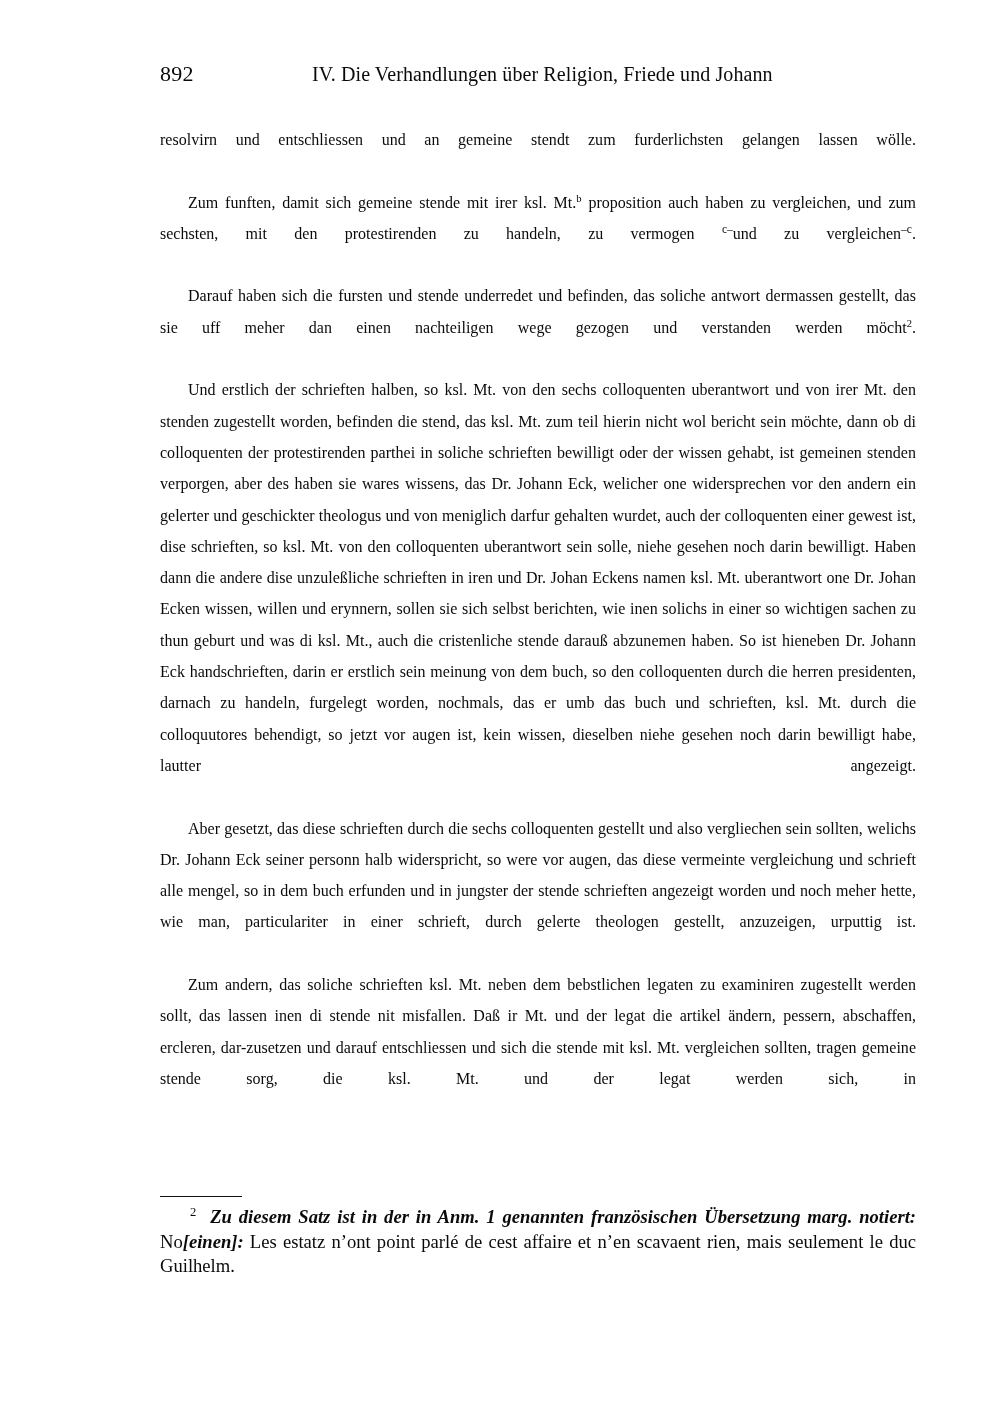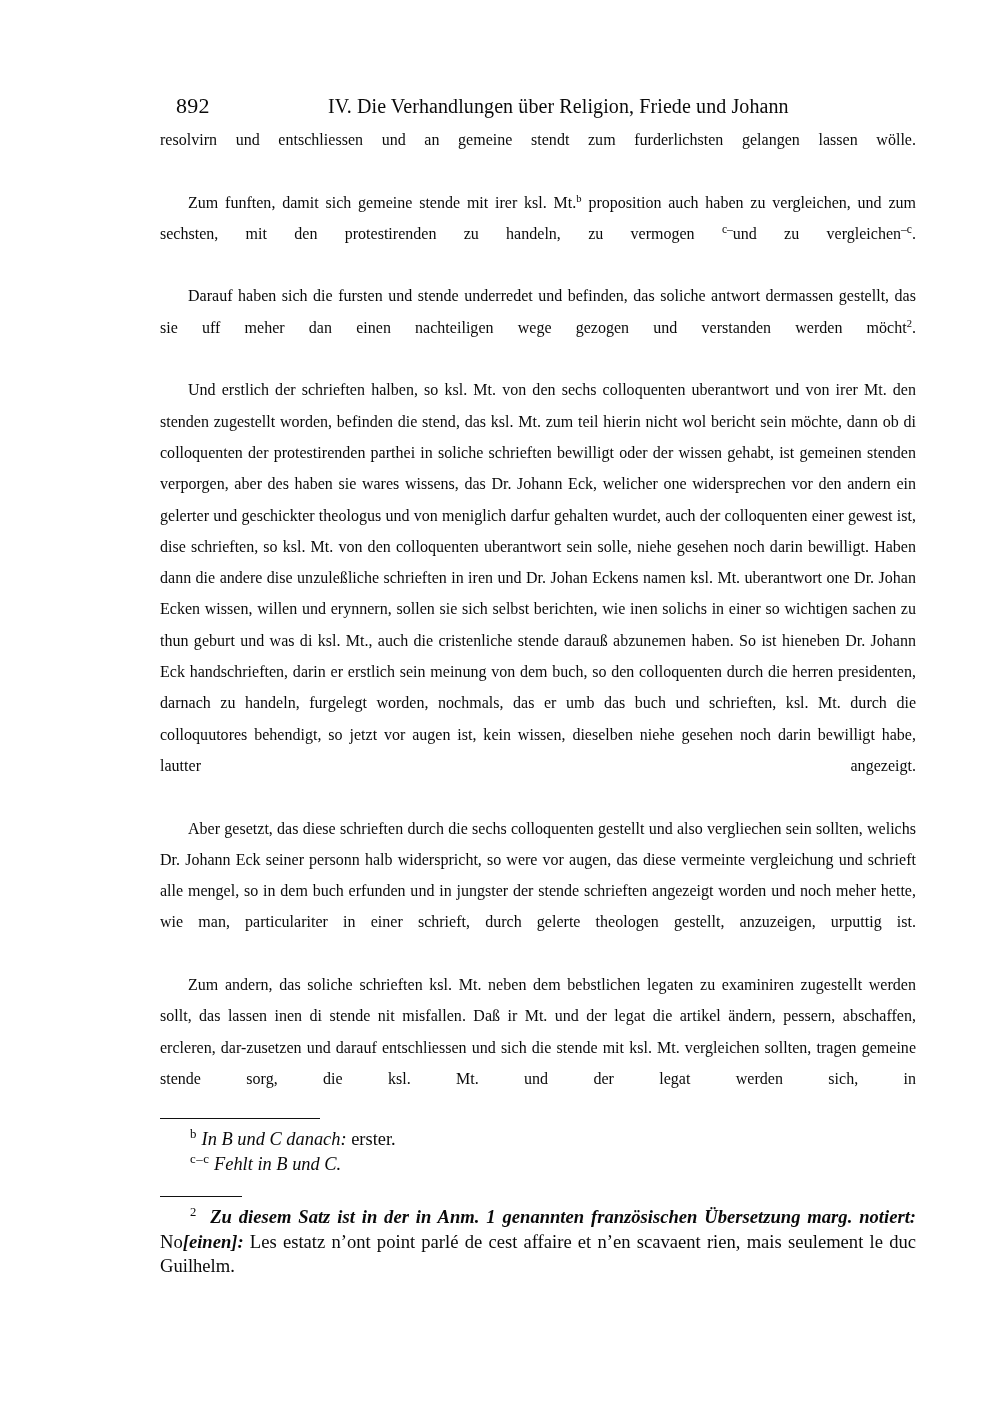--- a/index.html
+++ b/index.html
@@ -21,28 +21,27 @@
     left: 0; top: 0;
     width: 1004px;
     height: 1418px;
     background: #ffffff;
   }
 
   
   .running-head {
     position: absolute;
     left: 160px;
-    top: 92px;
+    top: 60px;
     width: 756px;
     height: 28px;
     display: flex;
     align-items: center;
     font-size: 21px;
     line-height: 28px;
-    margin-left: 16px;
   }
   .folio {
     width: 152px;
     flex: none;
     font-size: 22px;
     letter-spacing: 0.2px;
   }
   .head-title {
     flex: 1;
     text-align: left;
@@ -156,24 +155,19 @@
     <p class="para indent"><span>Darauf haben sich die fursten und stende underredet und befinden, das soliche antwort dermassen gestellt, das sie uff meher dan einen nachteiligen wege gezogen und verstanden werden möcht</span><sup class="note">2</sup><span>.</span></p>
 
     <p class="para indent"><span>Und erstlich der schrieften halben, so ksl. Mt. von den sechs colloquenten uberantwort und von irer Mt. den stenden zugestellt worden, befinden die stend, das ksl. Mt. zum teil hierin nicht wol bericht sein möchte, dann ob di colloquenten der protestirenden parthei in soliche schrieften bewilligt oder der wissen gehabt, ist gemeinen stenden verporgen, aber des haben sie wares wissens, das Dr. Johann Eck, welicher one widersprechen vor den andern ein gelerter und geschickter theologus und von meniglich darfur gehalten wurdet, auch der colloquenten einer gewest ist, dise schrieften, so ksl. Mt. von den colloquenten uberantwort sein solle, niehe gesehen noch darin bewilligt. Haben dann die andere dise unzuleßliche schrieften in iren und Dr. Johan Eckens namen ksl. Mt. uberantwort one Dr. Johan Ecken wissen, willen und erynnern, sollen sie sich selbst berichten, wie inen solichs in einer so wichtigen sachen zu thun geburt und was di ksl. Mt., auch die cristenliche stende darauß abzunemen haben. So ist hieneben Dr. Johann Eck handschrieften, darin er erstlich sein meinung von dem buch, so den colloquenten durch die herren presidenten, darnach zu handeln, furgelegt worden, nochmals, das er umb das buch und schrieften, ksl. Mt. durch die colloquutores behendigt, so jetzt vor augen ist, kein wissen, dieselben niehe gesehen noch darin bewilligt habe, lautter angezeigt.</span></p>
 
     <p class="para indent"><span>Aber gesetzt, das diese schrieften durch die sechs colloquenten gestellt und also vergliechen sein sollten, welichs Dr. Johann Eck seiner personn halb widerspricht, so were vor augen, das diese vermeinte vergleichung und schrieft alle mengel, so in dem buch erfunden und in jungster der stende schrieften angezeigt worden und noch meher hette, wie man, particulariter in einer schrieft, durch gelerte theologen gestellt, anzuzeigen, urputtig ist.</span></p>
 
     <p class="para indent"><span>Zum andern, das soliche schrieften ksl. Mt. neben dem bebstlichen legaten zu examiniren zugestellt werden sollt, das lassen inen di stende nit misfallen. Daß ir Mt. und der legat die artikel ändern, pessern, abschaffen, ercleren, dar-zusetzen und darauf entschliessen und sich die stende mit ksl. Mt. vergleichen sollten, tragen gemeine stende sorg, die ksl. Mt. und der legat werden sich, in</span></p>
 
   </div>
 
-  <div class="fn-block" style="top:1118px;">
-    <hr class="fn-rule short-a">
-    <p class="fn-line"><span class="marker">b</span><span class="sp"> </span><i>In B und C danach:</i><span> erster.</span></p>
-    <p class="fn-line"><span class="marker">c–c</span><span class="sp"> </span><i>Fehlt in B und C.</i><span></span></p>
-  </div>
 
   <div class="fn-block" style="top:1196px;">
     <hr class="fn-rule short-b">
     <p class="fn-para"><span class="marker">2</span><span class="sp">  </span><i>Zu diesem Satz ist in der in Anm. 1 genannten französischen Übersetzung marg. notiert:</i><span> No</span><i>[einen]:</i><span> Les estatz n’ont point parlé de cest affaire et n’en scavaent rien, mais seulement le duc Guilhelm.</span></p>
   </div>
 
 </div>
 
 </body></html>

